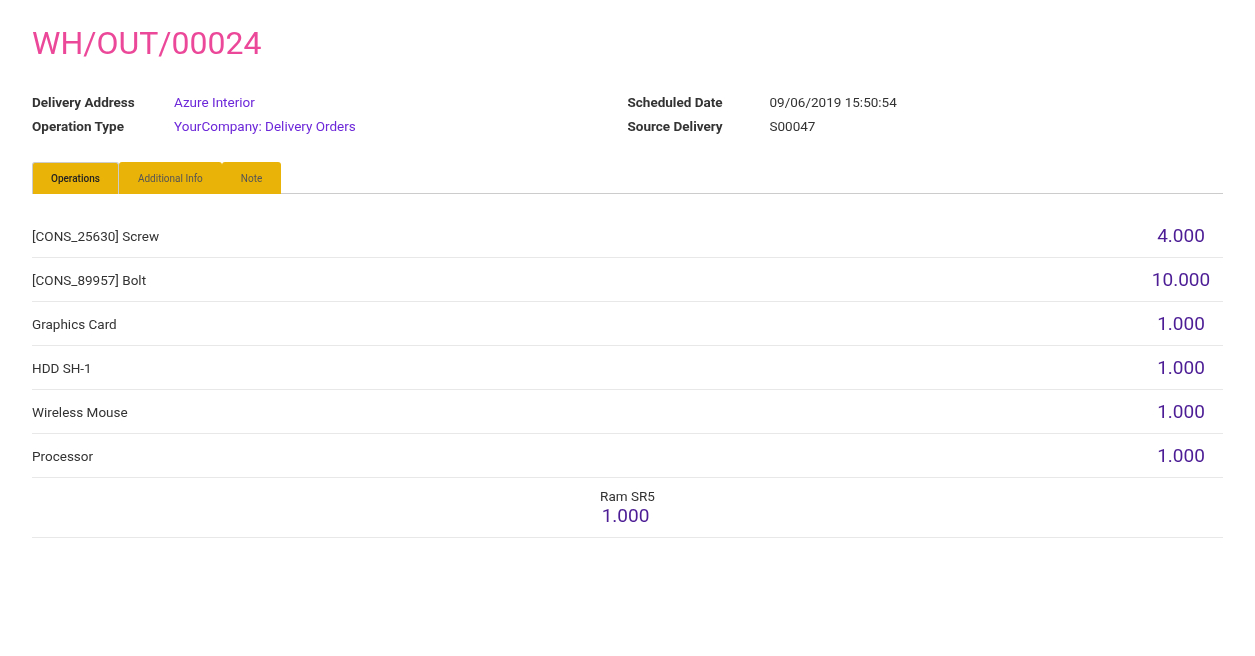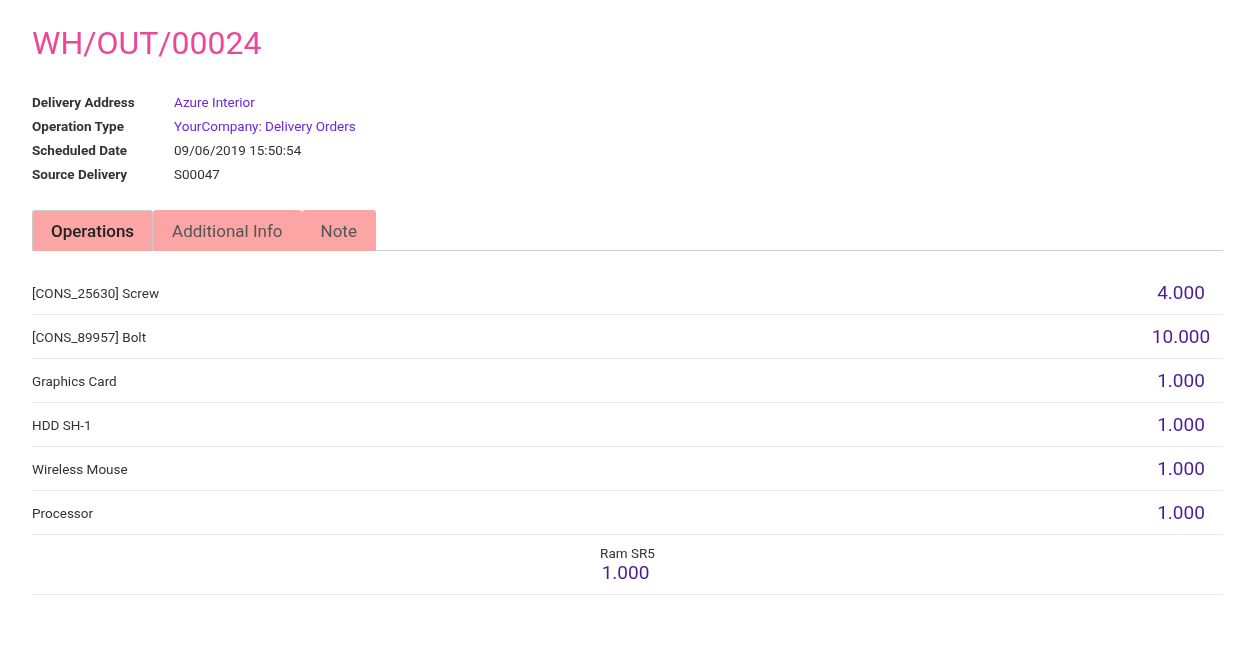--- a/index.html
+++ b/index.html
@@ -18,21 +18,21 @@
 
     .page-title {
       font-size: 32px;
       font-weight: 400;
       color: #ec4899;
       margin-bottom: 32px;
     }
 
     .form-fields {
       display: grid;
-      grid-template-columns: 1fr;
+      grid-template-columns: 1fr 1fr;
       gap: 8px 0;
       margin-bottom: 28px;
     }
 
     .field-group {
       display: flex;
       flex-direction: column;
       gap: 8px;
     }
 
@@ -61,27 +61,27 @@
 
     .tabs {
       display: flex;
       border-bottom: 1px solid #ccc;
       margin-bottom: 20px;
     }
 
     .tab {
       padding: 10px 18px;
       cursor: pointer;
-      font-size: 17px;
+      font-size: 10px;
       color: #555;
       border: 1px solid transparent;
       border-bottom: none;
       margin-bottom: -1px;
       border-radius: 3px 3px 0 0;
-      background: #fca5a5;
+      background: #eab308;
     }
 
     .tab.active {
       color: #222;
       border-color: #ccc;
       border-bottom-color: #fff;
       font-weight: 500;
     }
 
     .table-container {

